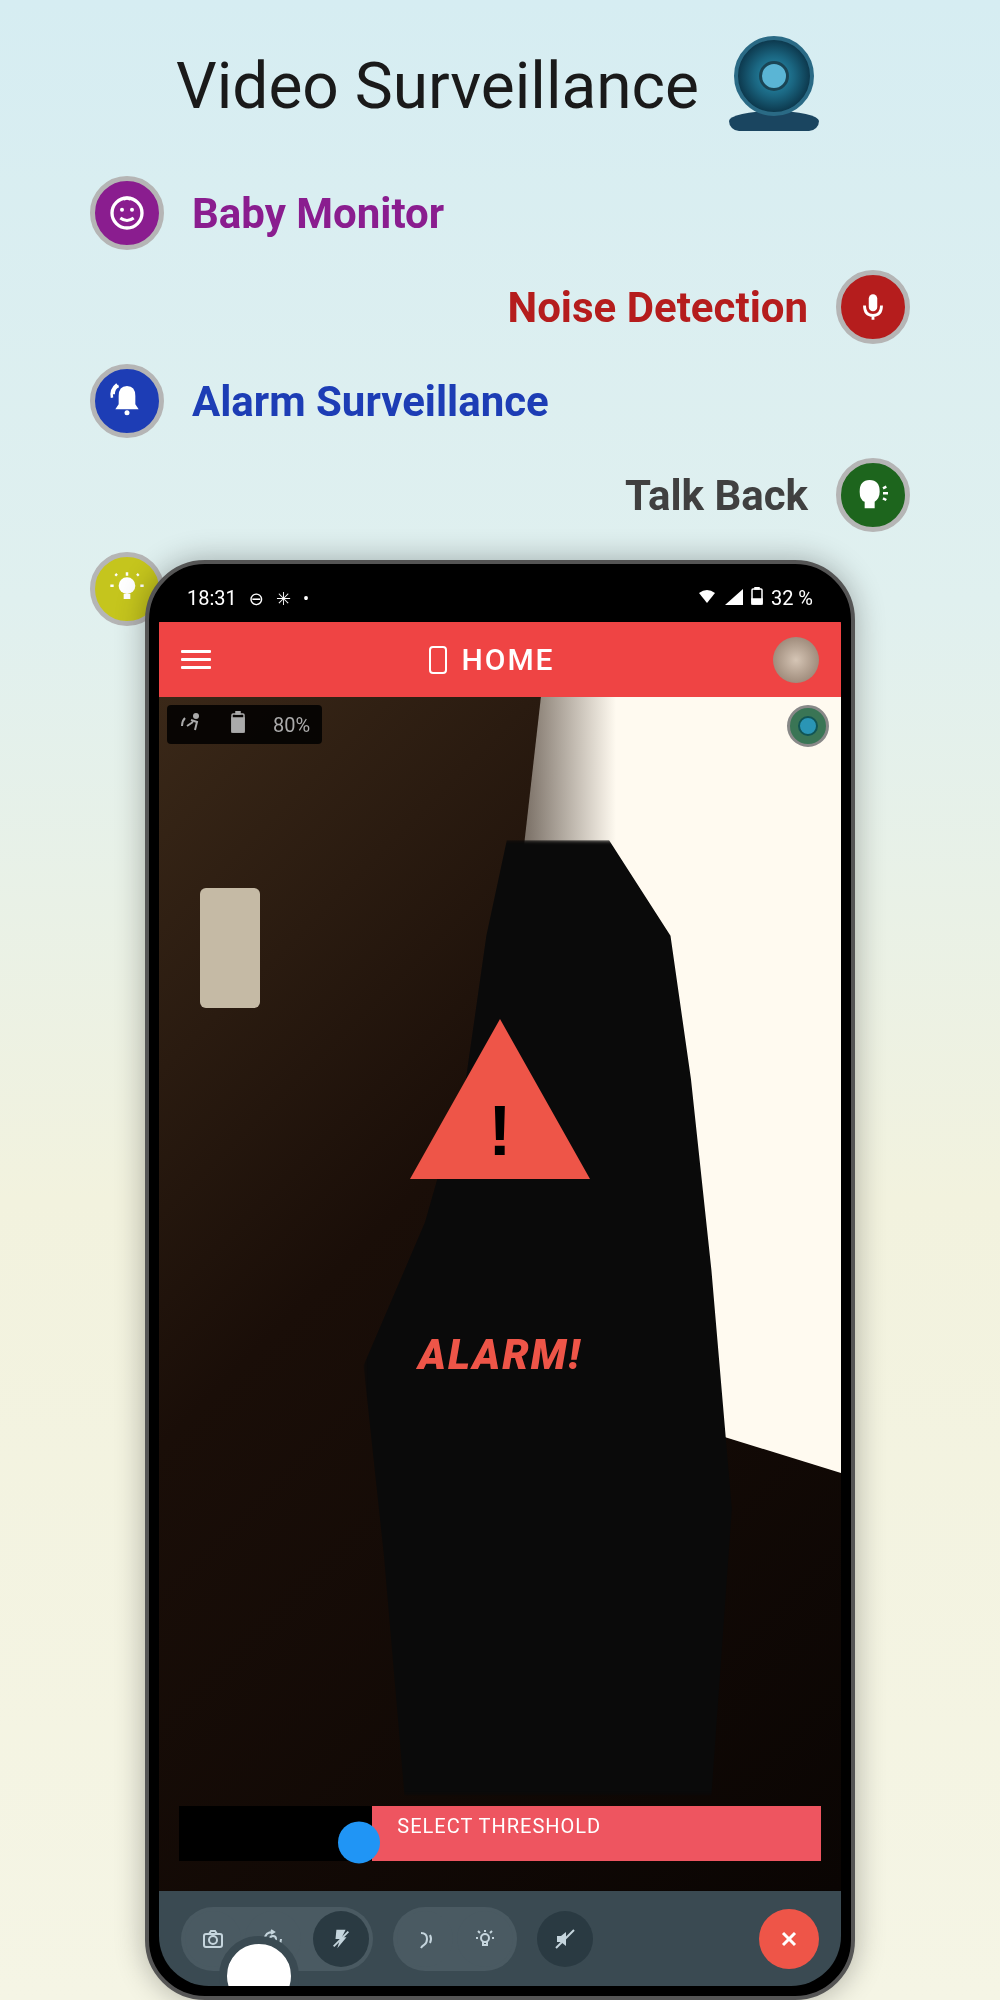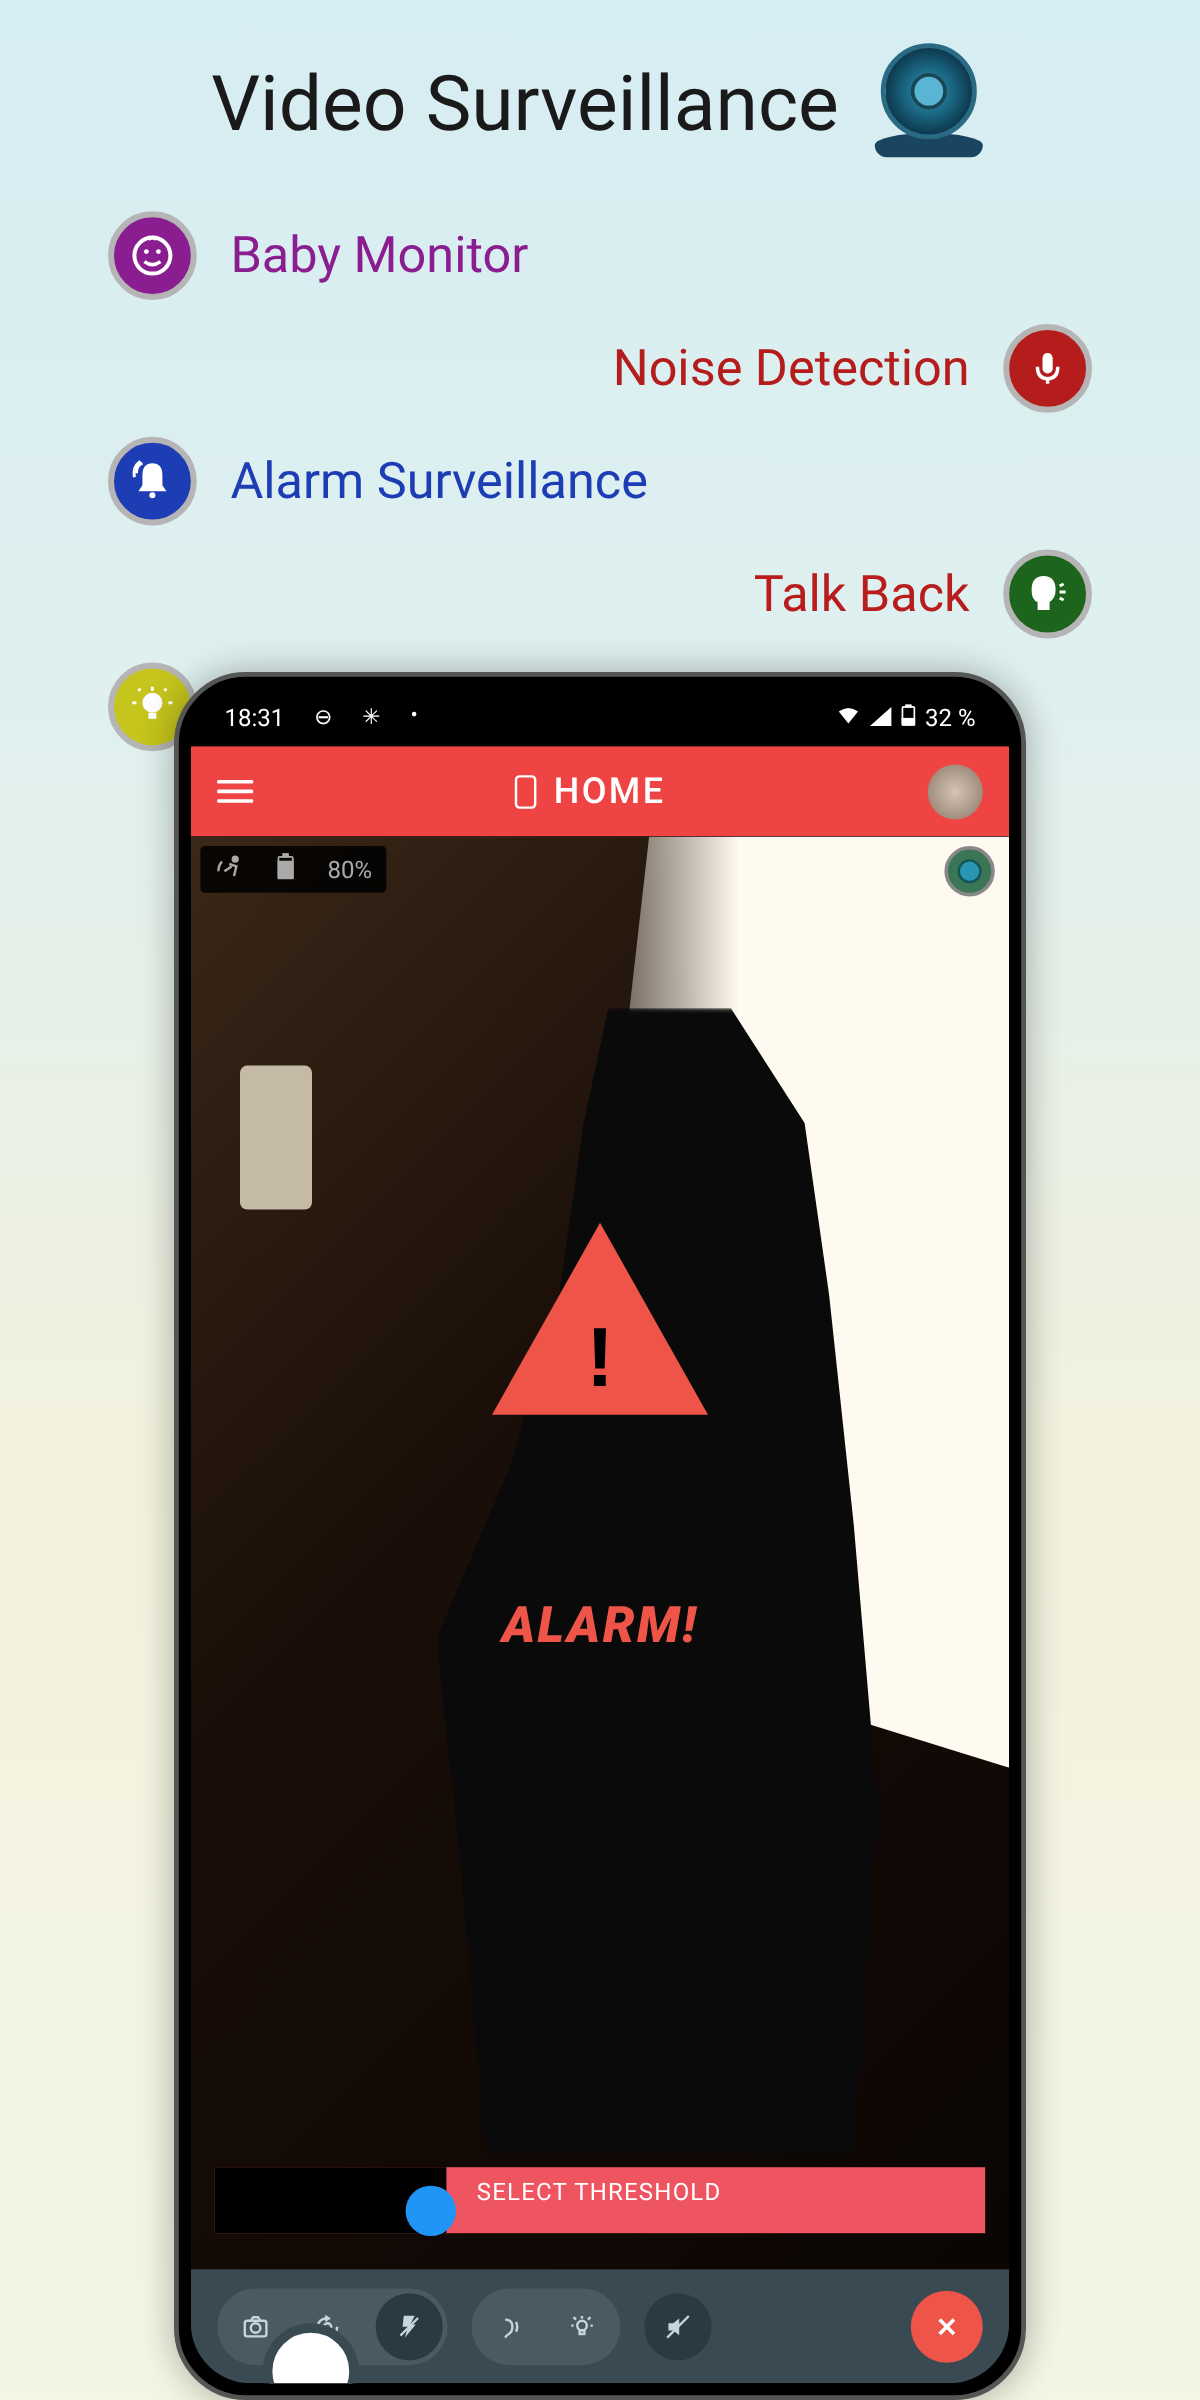--- a/index.html
+++ b/index.html
@@ -73,30 +73,30 @@
   width: 74px;
   height: 74px;
   border-radius: 50%;
   border: 5px solid #b5b5b5;
   display: flex;
   align-items: center;
   justify-content: center;
 }
 .feature-label {
   font-size: 42px;
-  font-weight: 400;
+  font-weight: 700;
 }
 .baby-icon { background: #8a1d8f; }
 .baby-label { color: #8a1d8f; }
 .noise-icon { background: #b51d1d; }
 .noise-label { color: #b51d1d; }
 .alarm-icon { background: #1d3db5; }
 .alarm-label { color: #1d3db5; }
 .talk-icon { background: #1d651d; }
-.talk-label { color: #b91c1c; }
+.talk-label { color: #404040; }
 .light-icon { background: #c5c51d; }
 .light-label { color: #b5b51d; }
 
 
 .phone {
   position: absolute;
   left: 50%;
   transform: translateX(-50%);
   top: 560px;
   width: 710px;
@@ -119,21 +119,21 @@
 
 .status-bar {
   height: 48px;
   display: flex;
   justify-content: space-between;
   align-items: center;
   padding: 0 28px;
   color: #fff;
   font-size: 20px;
 }
-.status-left { display: flex; gap: 25px; }
+.status-left { display: flex; align-items: center; gap: 12px; }
 .status-right { display: flex; align-items: center; gap: 8px; }
 .status-icon-small { font-size: 18px; }
 
 
 .app-header {
   height: 75px;
   display: flex;
   align-items: center;
   padding: 0 22px;
   gap: 36px;

